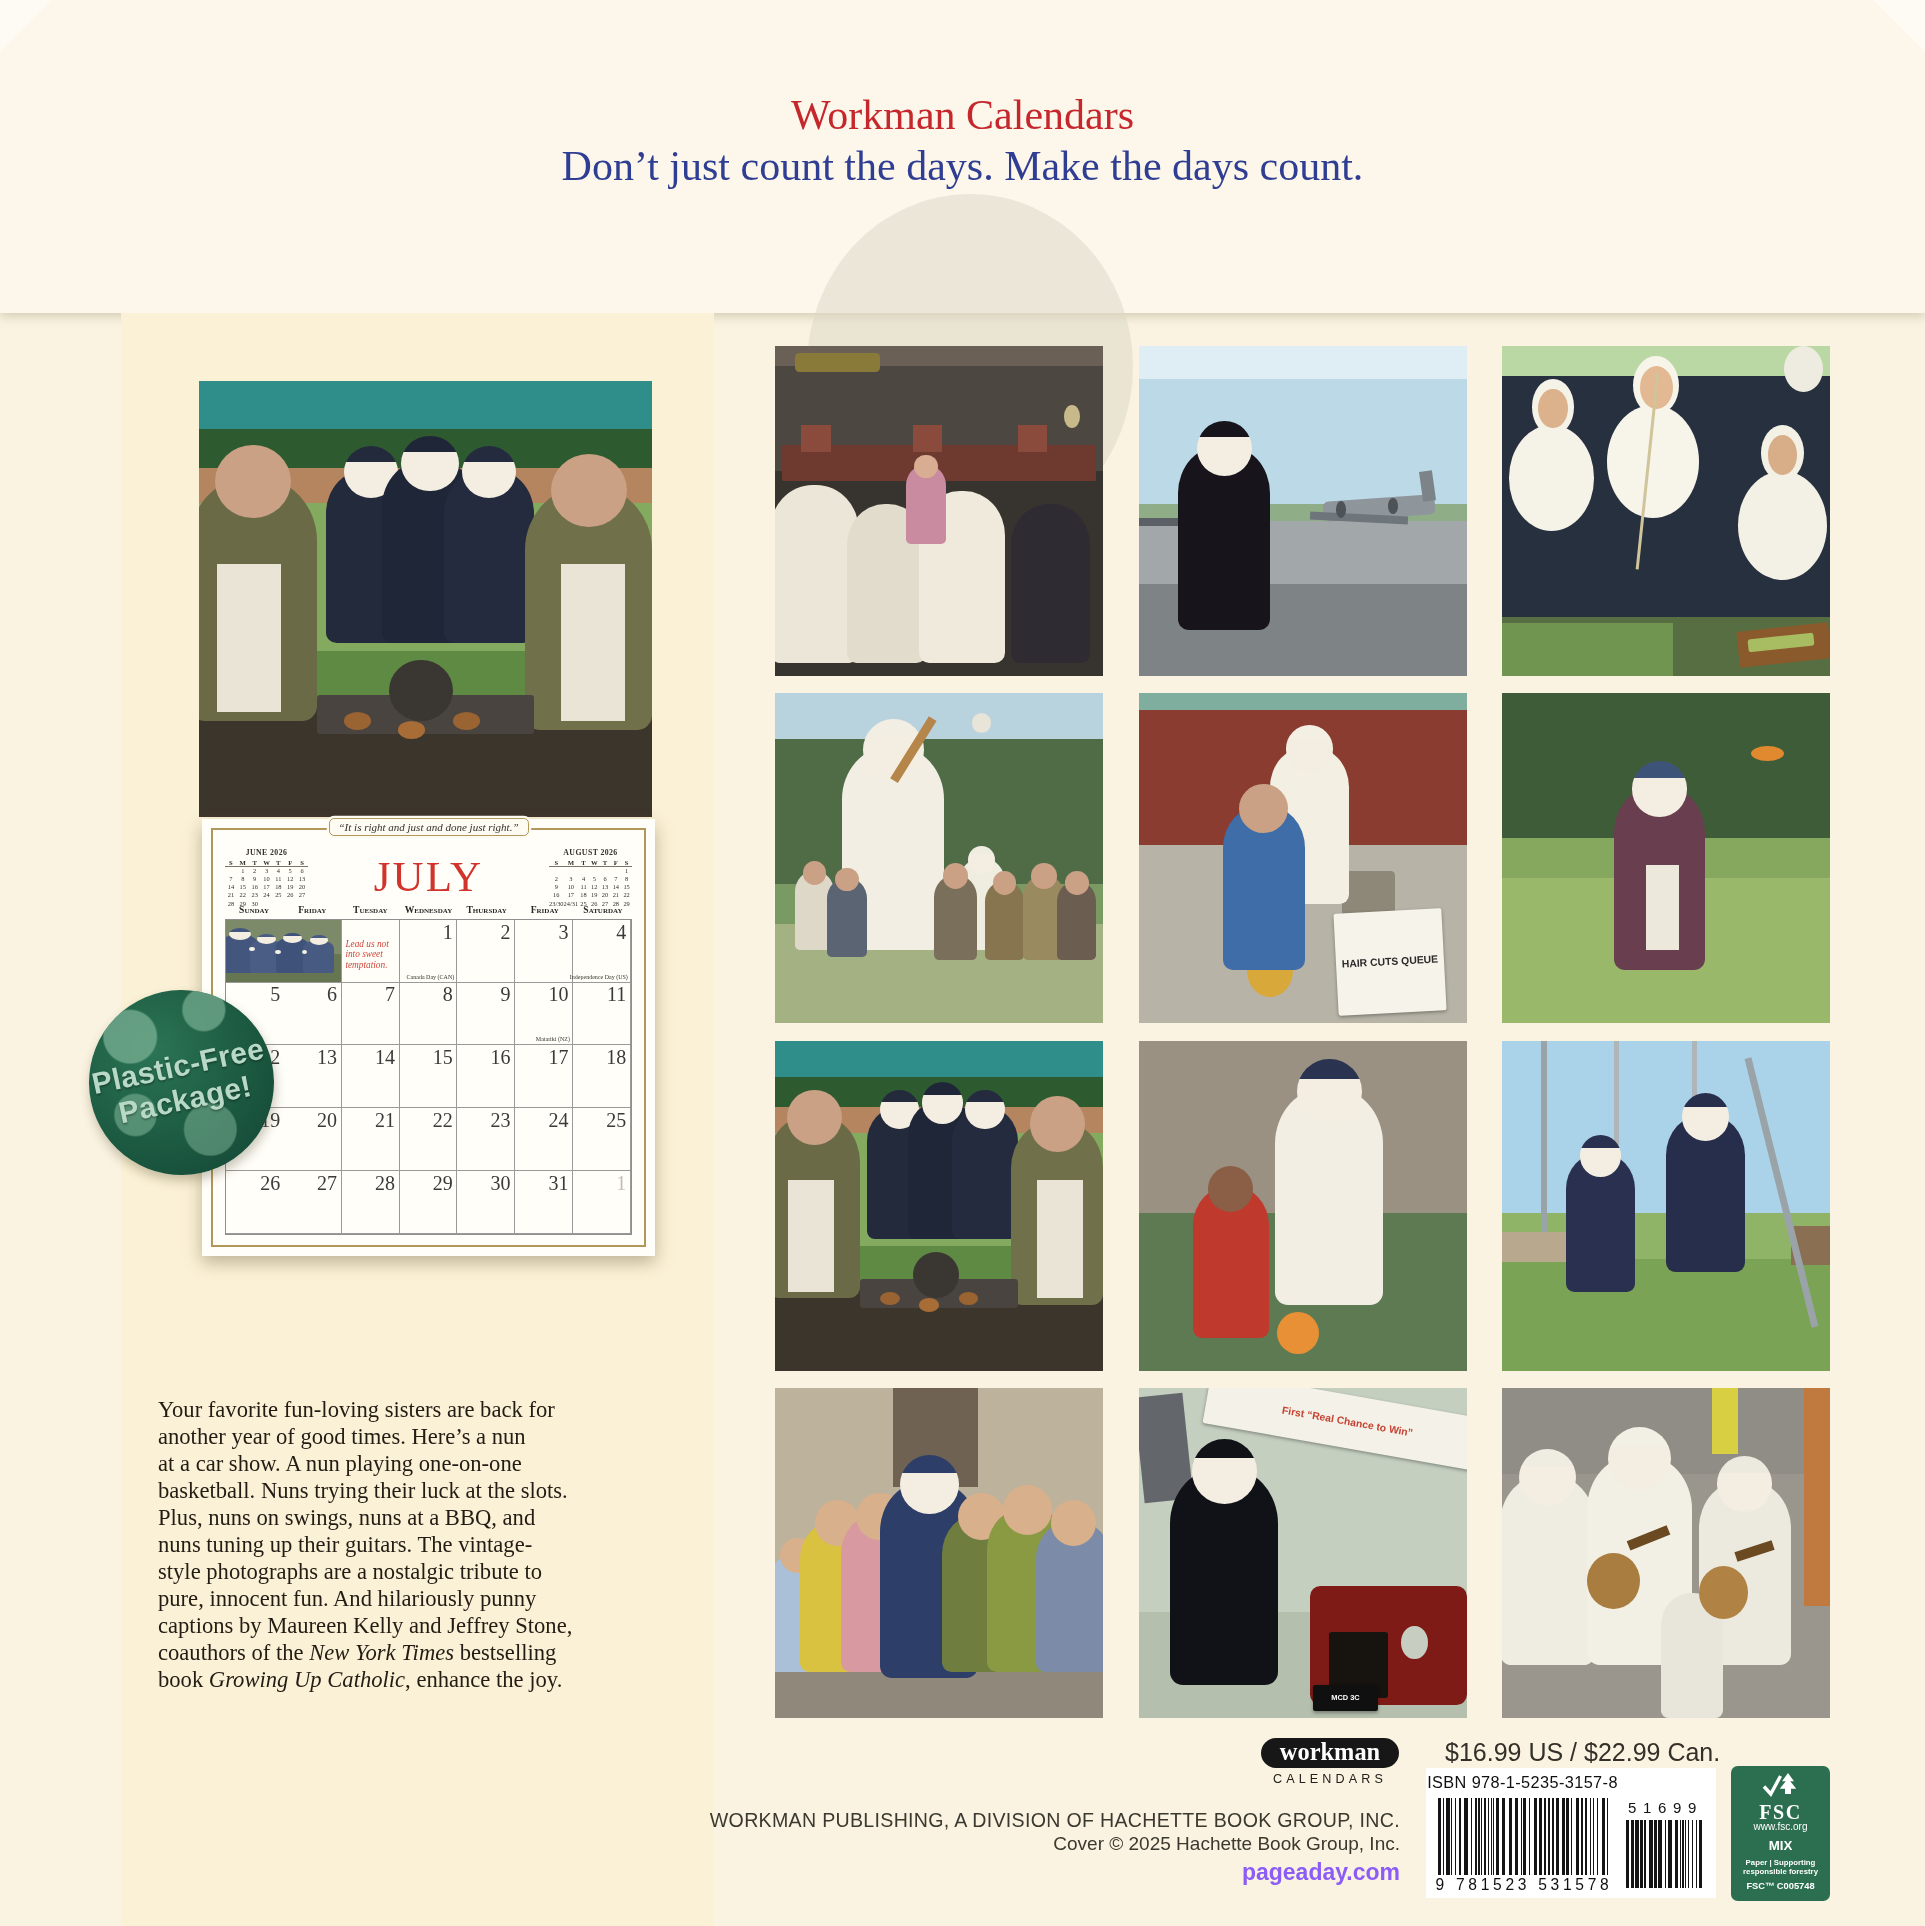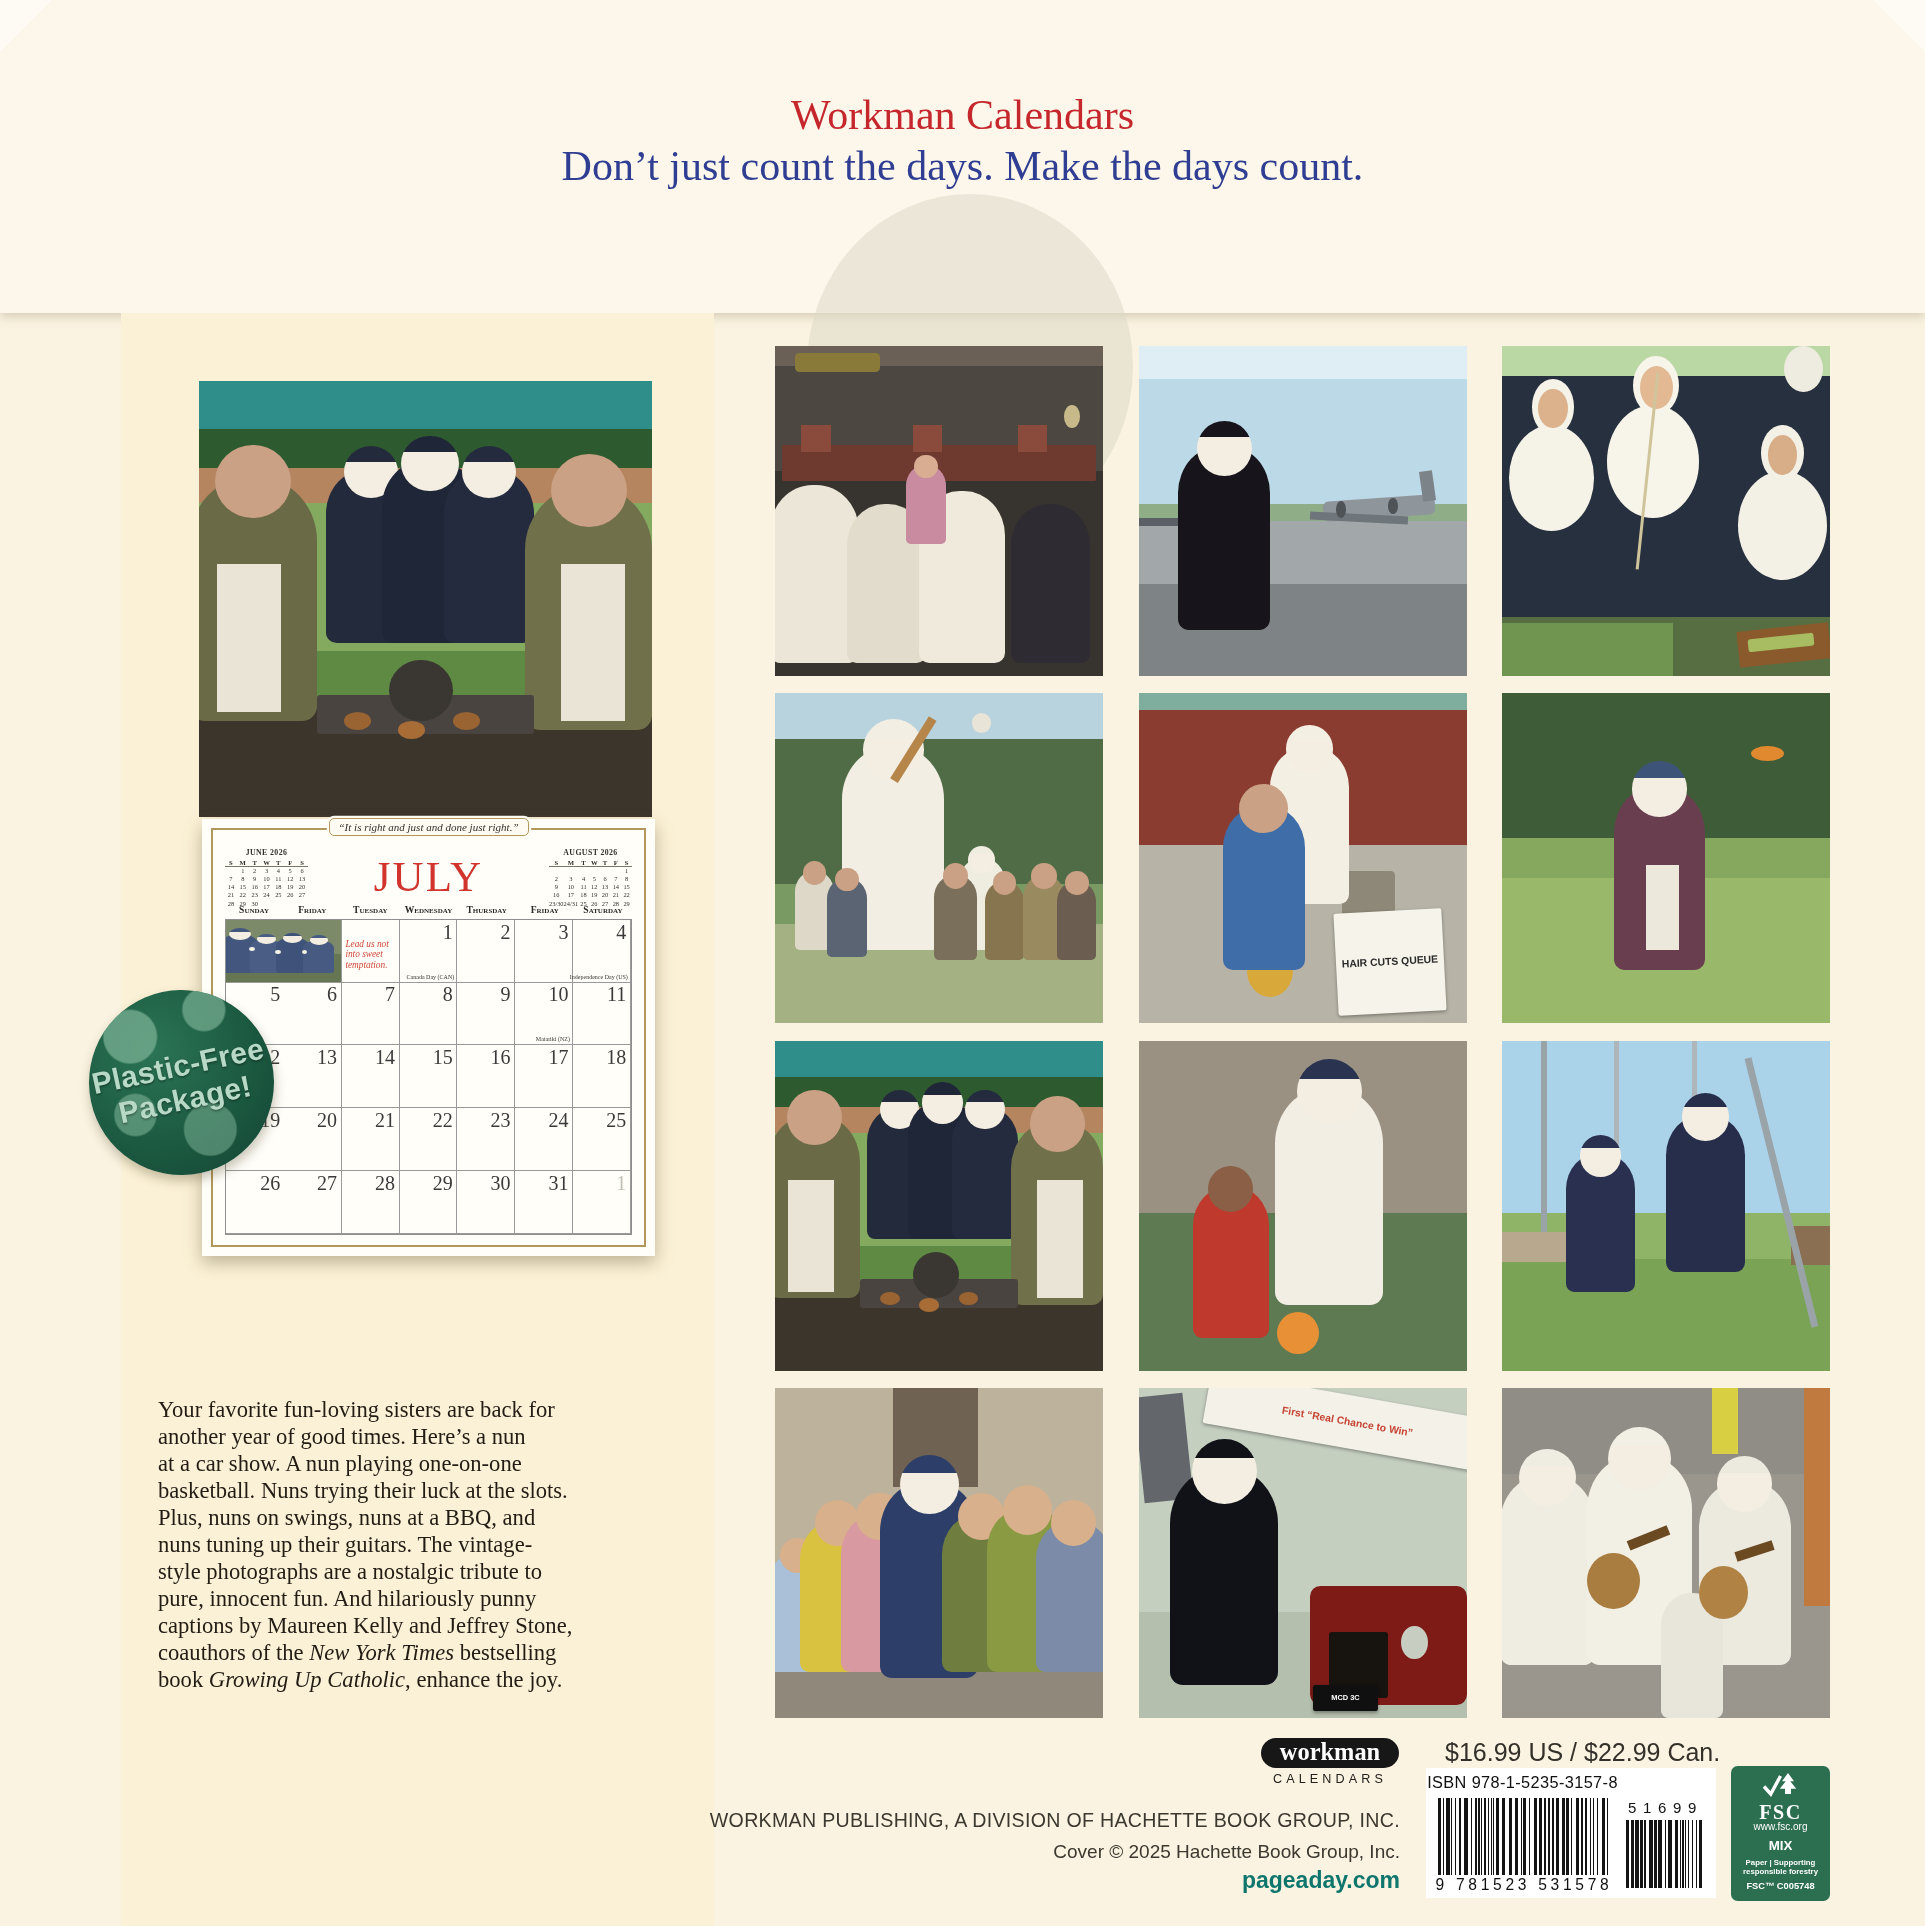--- a/index.html
+++ b/index.html
@@ -59,23 +59,23 @@
   .praise{position:absolute;left:222px;top:1298px;font-size:64px;letter-spacing:0.7px;color:#3e3495}
   .para{position:absolute;left:158px;top:1396px;width:511px;font-size:22.6px;line-height:27px;color:#221c14}
   .para .it{font-style:italic}
   
   .ffont{font-family:"Liberation Sans",sans-serif}
   .wlogo{position:absolute;left:1261px;top:1738px;width:138px;height:30px;background:#171717;border-radius:15.6px;
     color:#fff;text-align:center;font-size:24.4px;line-height:27px;font-weight:bold}
   .wcal{position:absolute;left:1248px;top:1772px;width:164px;text-align:center;font-size:12.6px;letter-spacing:4.1px;color:#22201c}
   .price{position:absolute;left:1445px;top:1738px;font-size:25px;color:#33302a}
   .credits{position:absolute;right:525px;top:1809px;text-align:right;color:#3b382f}
-  .credits .l1{font-size:19.6px;letter-spacing:0.3px;margin-bottom:9px}
+  .credits .l1{font-size:19.6px;letter-spacing:0.3px;margin-bottom:1px}
   .credits .l2,.credits .l3{font-size:19px;margin-bottom:3.7px}
-  .credits .l4{font-size:23px;font-weight:bold;margin-top:3px;color:#0f766e}
+  .credits .l4{font-size:23px;font-weight:bold;margin-top:3px;color:#8b5cf6}
   .isbnbox{position:absolute;left:1426px;top:1768px;width:290px;height:130px;background:#fff}
   .isbnlabel{position:absolute;left:0;top:5.2px;width:193px;text-align:center;font-size:16.3px;letter-spacing:0.4px;color:#111}
   .bars{display:flex;align-items:stretch}
   .bars i{display:block;background:#141414;height:100%}
   .bc-main{position:absolute;left:12px;top:30px;width:172px;height:77px}
   .bc-digits{position:absolute;left:6px;top:108px;width:184px;text-align:center;font-size:15.6px;letter-spacing:3.7px;color:#111}
   .bc-supp-digits{position:absolute;left:199px;top:31px;width:81px;text-align:center;font-size:15px;letter-spacing:6.7px;color:#111}
   .bc-supp{position:absolute;left:200px;top:52px;width:79px;height:68px}
   .fsc{position:absolute;left:1731px;top:1766px;width:99px;height:135px;background:#2c6e50;border-radius:6.7px;
     color:#fff;text-align:center;overflow:hidden}

